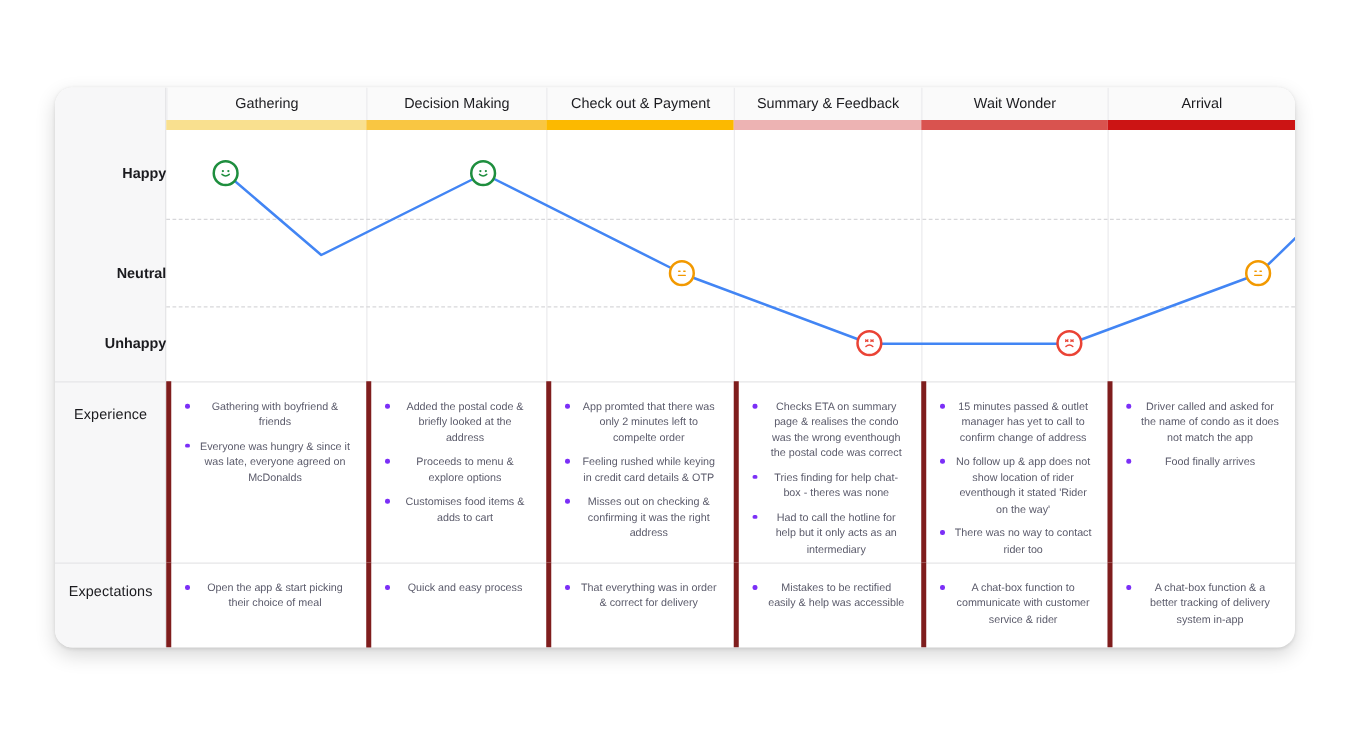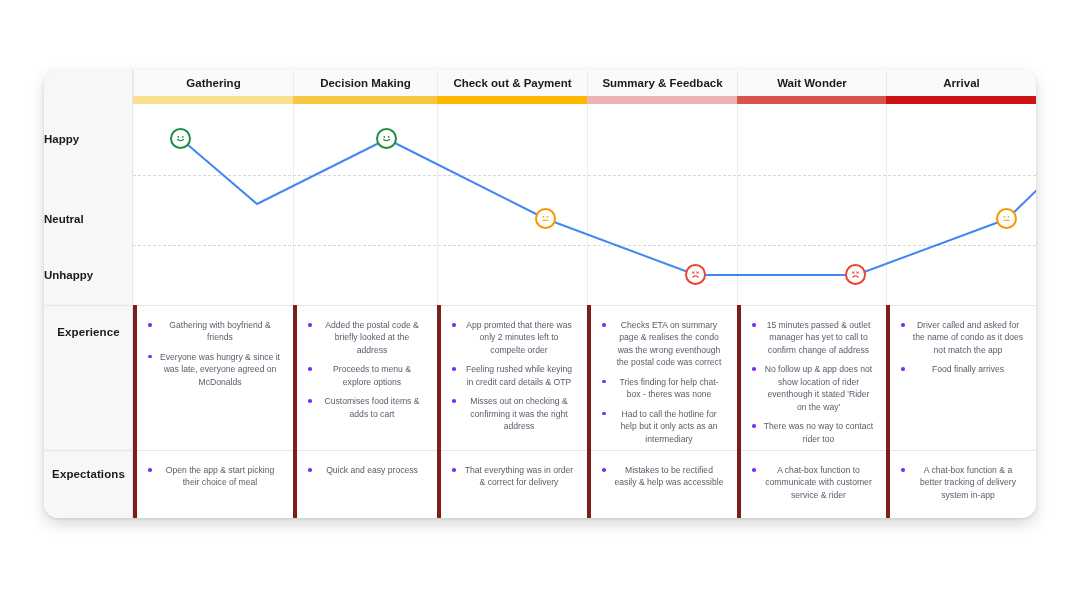--- a/index.html
+++ b/index.html
@@ -25,39 +25,39 @@
   
   .label-col {
     position: absolute; left: 0; top: 0;
     width: 89px; height: 448px;
     background: #f7f7f8;
     border-right: 1px solid #e6e6e8;
   }
   .row-label {
     position: absolute; left: 0; width: 89px;
     text-align: center;
-    font-size: 11.5px; font-weight: bold; color: #1b1b1f;
+    font-size: 11.5px; font-weight: normal; color: #1b1b1f;
     letter-spacing: .1px;
   }
   .mood-label {
     position: absolute; left: 0; width: 89px;
-    text-align: left;
+    text-align: right;
     font-size: 11.5px; font-weight: bold; color: #1b1b1f;
   }
 
   
   .head-strip {
     position: absolute; left: 89px; top: 0;
     width: 903px; height: 26px;
     background: #fafafa;
   }
   .head-cell {
     position: absolute; top: 0; height: 26px;
     display: flex; align-items: center; justify-content: center;
-    font-size: 11.5px; font-weight: bold; color: #1b1b1f;
+    font-size: 11.5px; font-weight: normal; color: #1b1b1f;
     background: #fafafa;
     border-left: 1px solid #ececee;
     text-align: center;
   }
   .phase-bar {
     position: absolute; top: 26px; height: 8px;
   }
 
   
   .col-sep {

